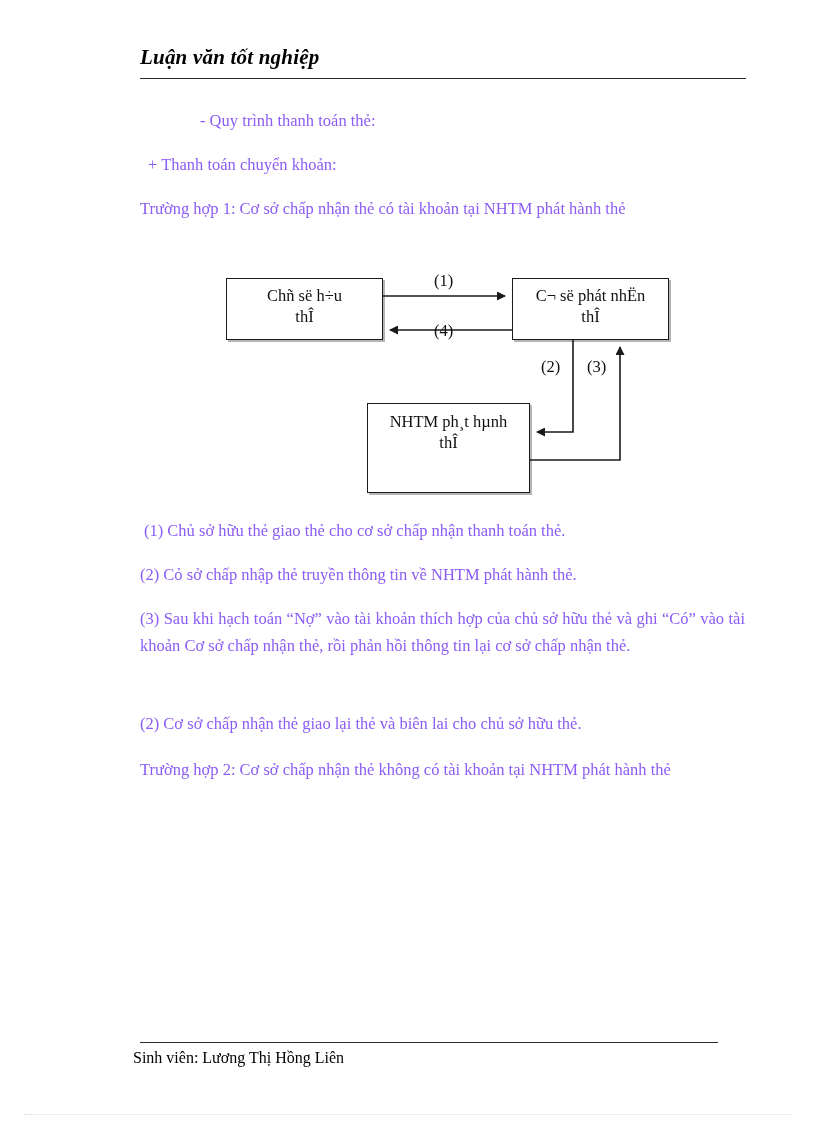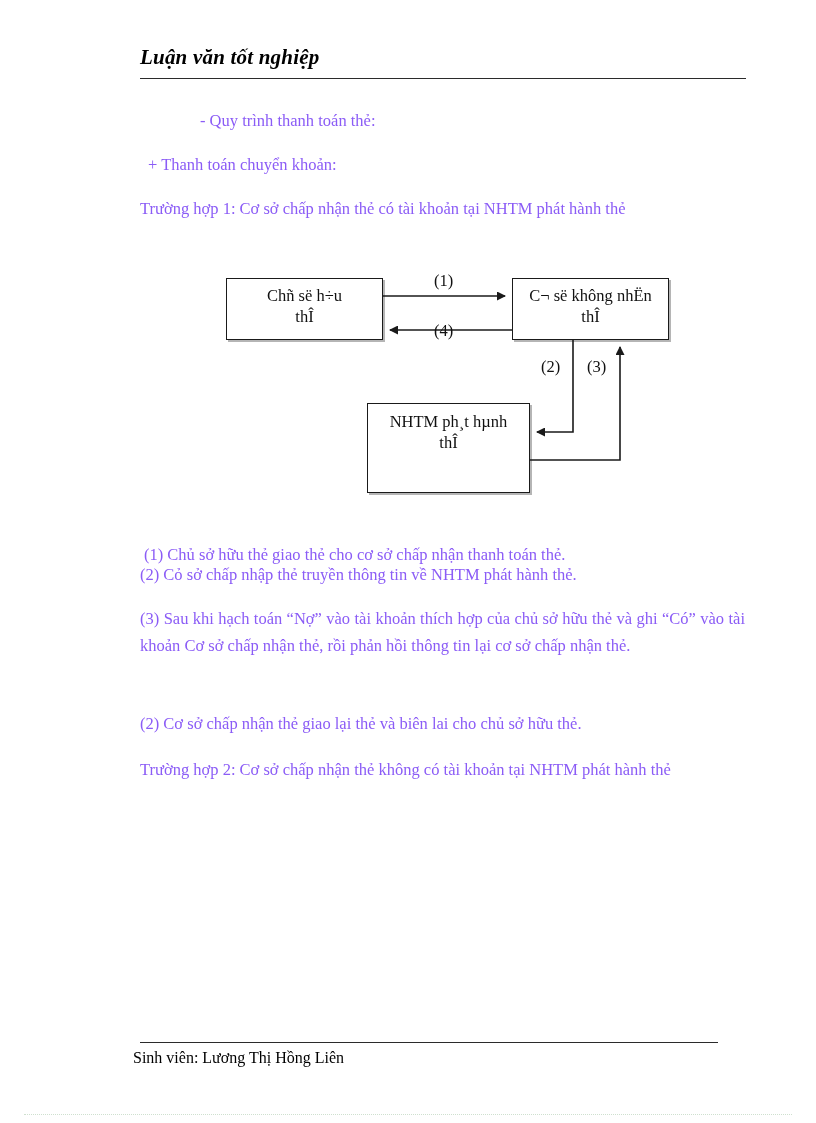--- a/index.html
+++ b/index.html
@@ -145,21 +145,21 @@
   <div class="para" style="left:140px; top:196px; width:606px;">Trường hợp 1: Cơ sở chấp nhận thẻ có tài khoản tại NHTM phát hành thẻ</div>
 
   <div id="diagram-wrap">
 
     <div class="box" id="box-owner">
       <div class="box-label">Chñ së h÷u
 thÎ</div>
     </div>
 
     <div class="box" id="box-merchant">
-      <div class="box-label">C¬ së không nhËn
+      <div class="box-label">C¬ së phát nhËn
 thÎ</div>
     </div>
 
     <div class="box" id="box-bank">
       <div class="box-label">NHTM ph¸t hµnh
 thÎ</div>
     </div>
 
     <svg id="diagram" viewBox="0 0 816 1123" width="816" height="1123">
       <defs>
@@ -182,21 +182,21 @@
 
       <path d="M530,460 L620,460 L620,347" fill="none" stroke="#1a1a1a" stroke-width="1.6" marker-end="url(#ah-up)"></path>
     </svg>
 
     <div class="edge-label" id="label-1">(1)</div>
     <div class="edge-label" id="label-4">(4)</div>
     <div class="edge-label" id="label-2">(2)</div>
     <div class="edge-label" id="label-3">(3)</div>
   </div>
 
-  <div class="para" style="left:144px; top:518px; width:606px;margin-top:24px;">(1) Chủ sở hữu thẻ giao thẻ cho cơ sở chấp nhận thanh toán thẻ.</div>
+  <div class="para" style="left:144px; top:518px; width:606px;">(1) Chủ sở hữu thẻ giao thẻ cho cơ sở chấp nhận thanh toán thẻ.</div>
 
   <div class="para" style="left:140px; top:562px; width:610px;">(2) Cỏ sở chấp nhập thẻ truyền thông tin về NHTM phát hành thẻ.</div>
 
   <div class="para just" style="left:140px; top:606px; width:605px;">(3) Sau khi hạch toán “Nợ” vào tài khoản thích hợp của chủ sở hữu thẻ và ghi “Có” vào tài khoản Cơ sở chấp nhận thẻ, rồi phản hồi thông tin lại cơ sở chấp nhận thẻ.</div>
 
   <div class="para" style="left:140px; top:711px; width:610px;">(2) Cơ sở chấp nhận thẻ giao lại thẻ và biên lai cho chủ sở hữu thẻ.</div>
 
   <div class="para just" style="left:140px; top:757px; width:602px;">Trường hợp 2: Cơ sở chấp nhận thẻ không có tài khoản tại NHTM phát hành thẻ</div>
 
   <div id="footer-rule"></div>

